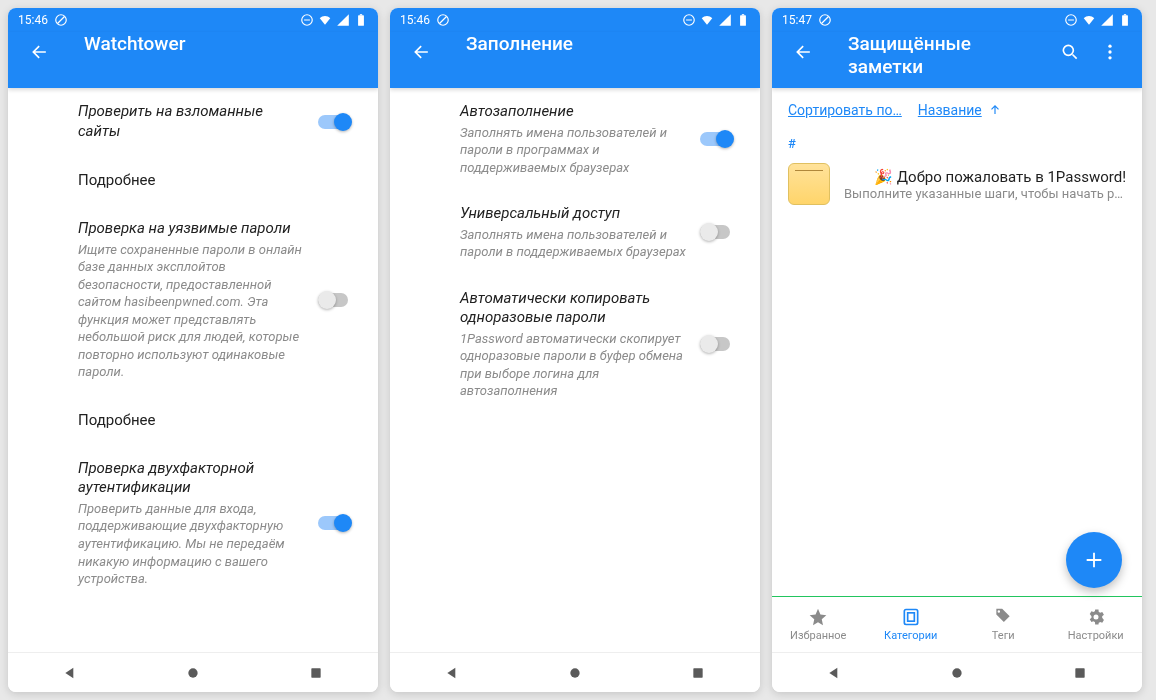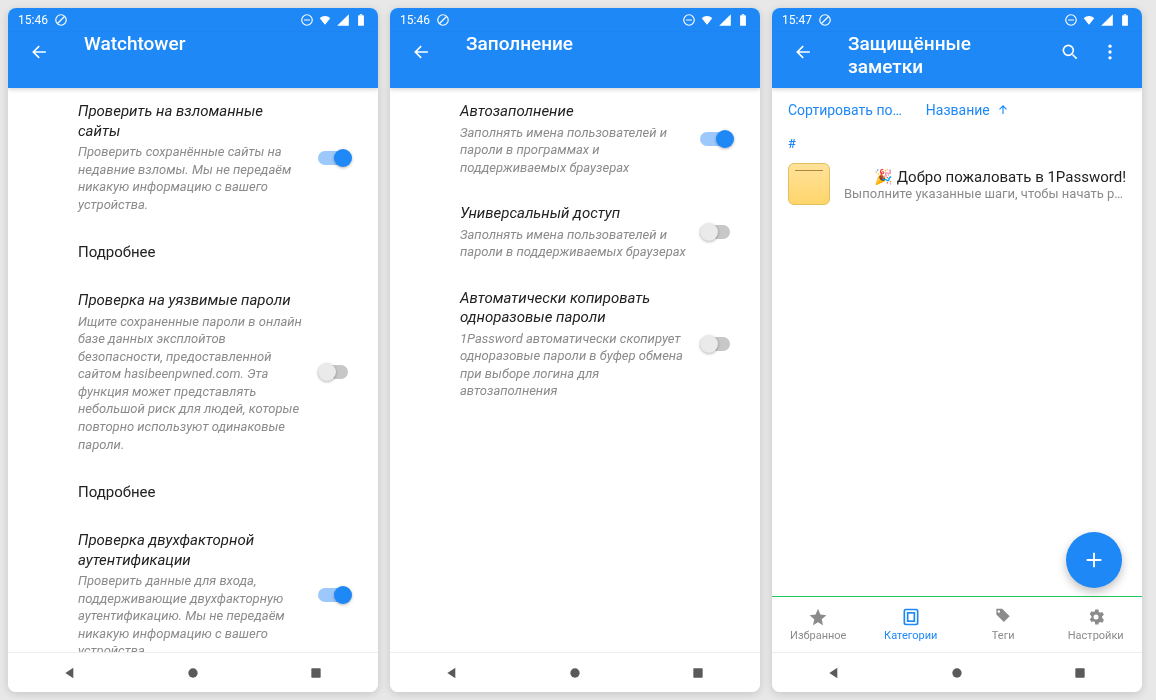--- a/index.html
+++ b/index.html
@@ -117,21 +117,22 @@
     font-size: 15px;
     color: #212121;
   }
   .sortbar {
     height: 44px;
     display: flex;
     align-items: center;
     padding: 0 16px;
     color: #1e88f7;
     font-size: 14px;
-    gap: 24px;
+    gap: 16px;
+    text-decoration: underline;
   }
   .sortbar .by { max-width: 120px; overflow: hidden; text-overflow: ellipsis; white-space: nowrap; }
   .sortbar .field { display: flex; align-items: center; gap: 6px; }
   .section-header {
     padding: 4px 16px;
     font-size: 13px;
     color: #1e88f7;
     font-weight: 500;
   }
   .note-row {
@@ -238,21 +239,20 @@
       <svg viewBox="0 0 24 24" fill="none" stroke="#fff" stroke-width="2">
           <path d="M19 12H5m6-7l-7 7 7 7"></path>
         </svg>
     </div>
     <div class="title">Watchtower</div>
   </div>
   <div class="content">
     <div class="setting">
       <div class="setting-text">
         <div class="setting-title">Проверить на взломанные сайты</div>
-        <div class="setting-sub">Проверить сохранённые сайты на недавние взломы. Мы не передаём никакую информацию с вашего устройства.</div>
       </div>
       <div class="switch on">
           <div class="track"></div>
           <div class="thumb"></div>
         </div>
     </div>
     <div class="link-item">Подробнее</div>
     <div class="setting">
       <div class="setting-text">
         <div class="setting-title">Проверка на уязвимые пароли</div>

